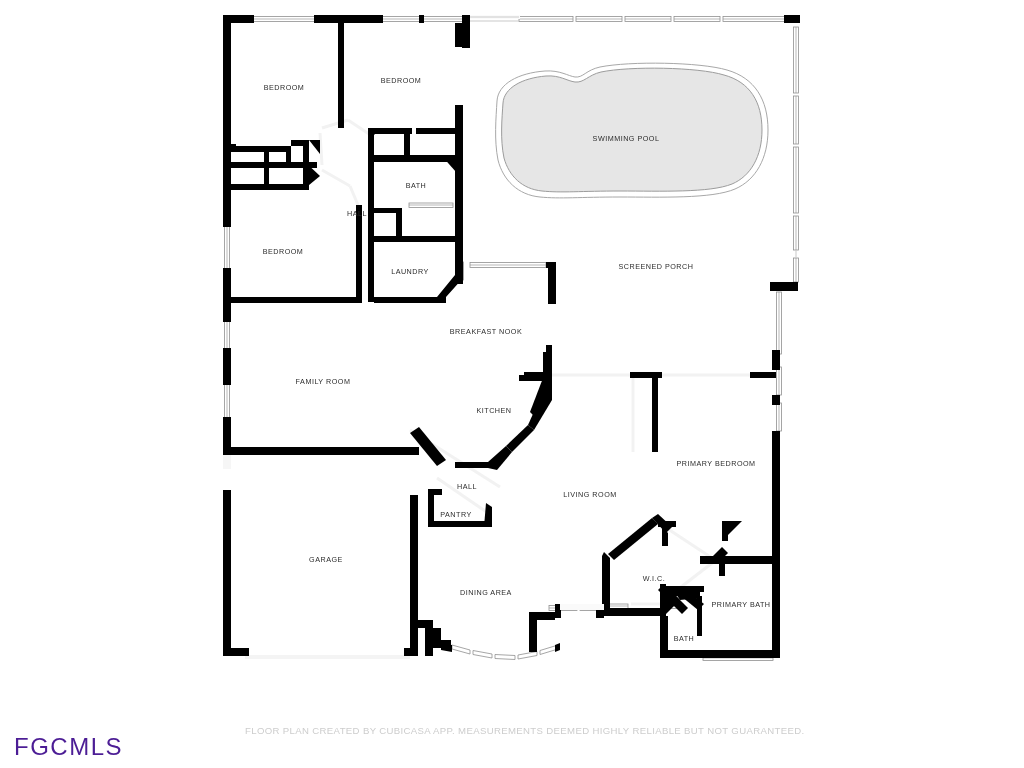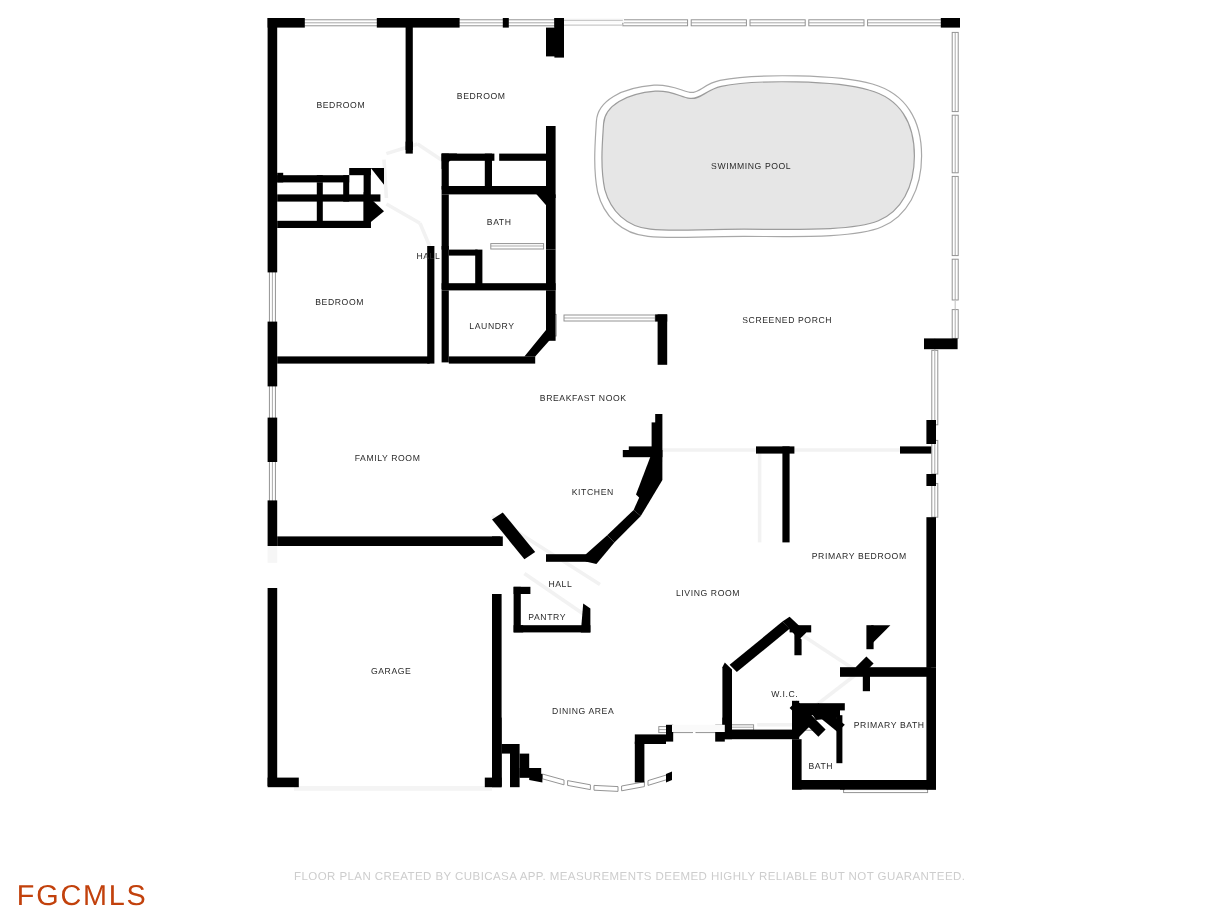--- a/index.html
+++ b/index.html
@@ -26,21 +26,21 @@
   .winline{stroke:#9a9a9a;stroke-width:0.7;fill:none;}
   .opening{stroke:#f2f2f2;stroke-width:3;fill:none;}
   .pool-outer{fill:none;stroke:#a8a8a8;stroke-width:1;}
   .pool-inner{fill:#e6e6e6;stroke:#9c9c9c;stroke-width:1;}
   #footer{
     position:absolute;left:0;top:700px;width:1024px;height:68px;
   }
   #brand{
     position:absolute;left:14px;top:33px;
     font-family:"Liberation Sans","DejaVu Sans",sans-serif;
-    font-size:24px;letter-spacing:1.5px;color:#c2410c;font-weight:400;
+    font-size:24px;letter-spacing:1.5px;color:#4c1d95;font-weight:400;
     white-space:nowrap;
   }
   #disclaimer{
     position:absolute;left:245px;top:25px;
     font-family:Liberation Sans, sans-serif;
     font-size:9.6px;letter-spacing:0.35px;color:#cdcdcd;white-space:nowrap;text-align:center;
   }
 </style>
 </head>
 <body>

